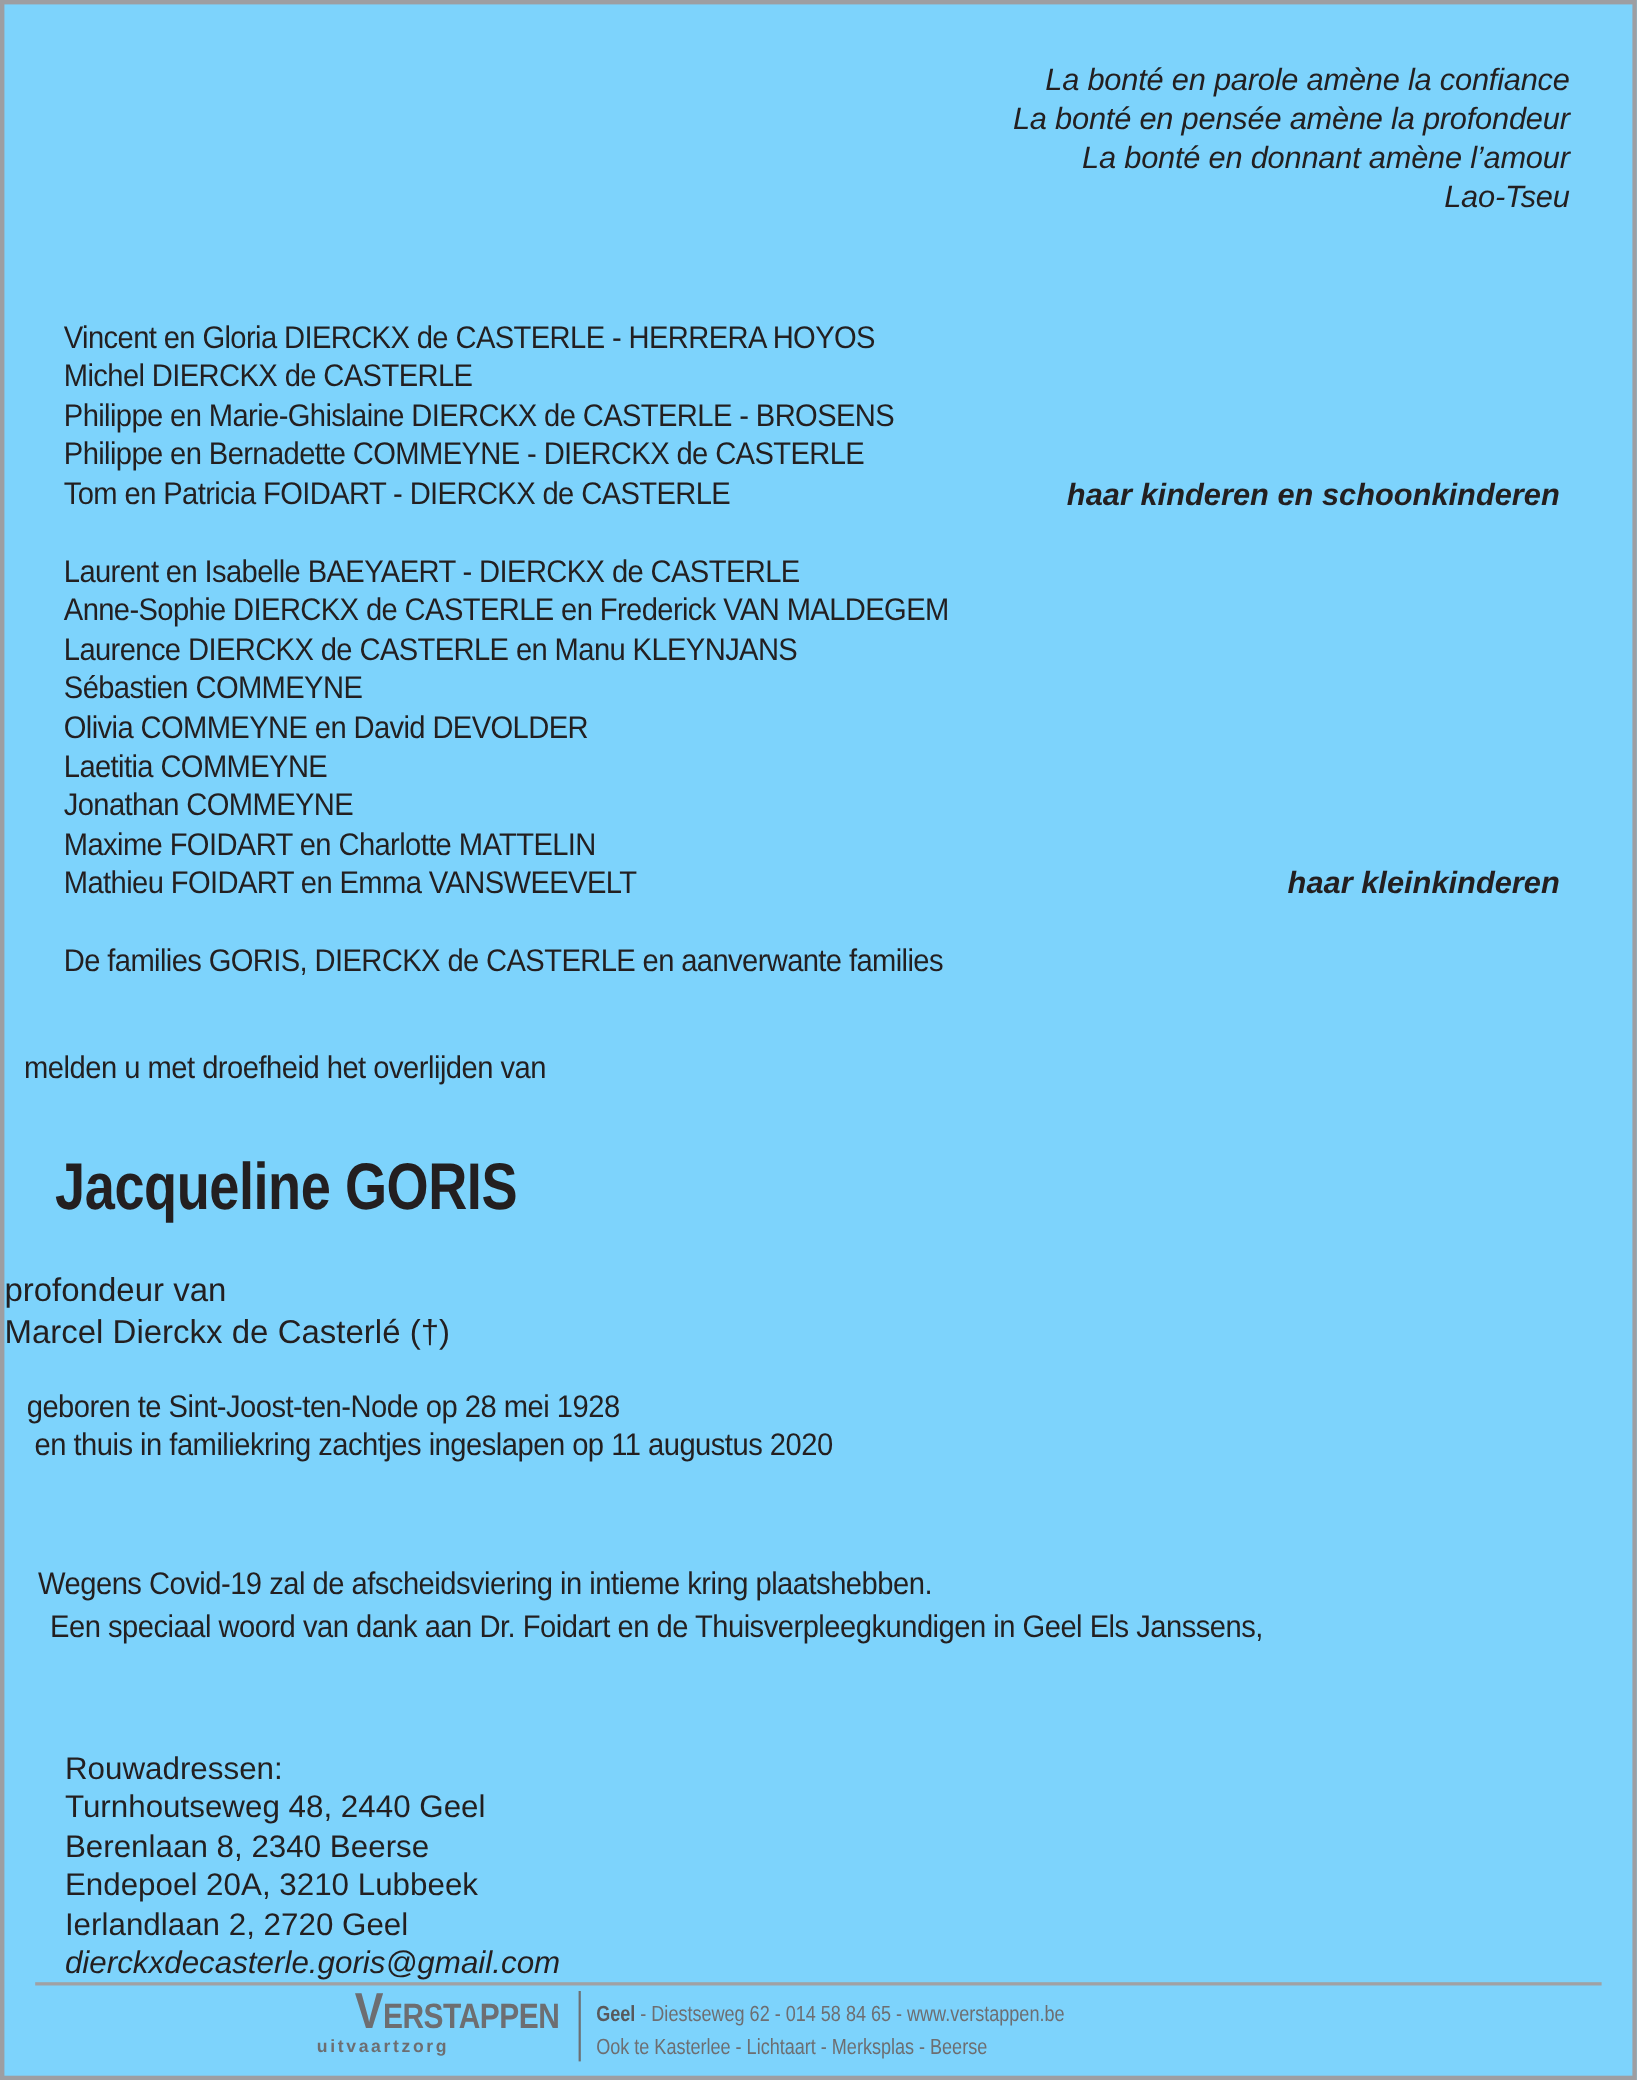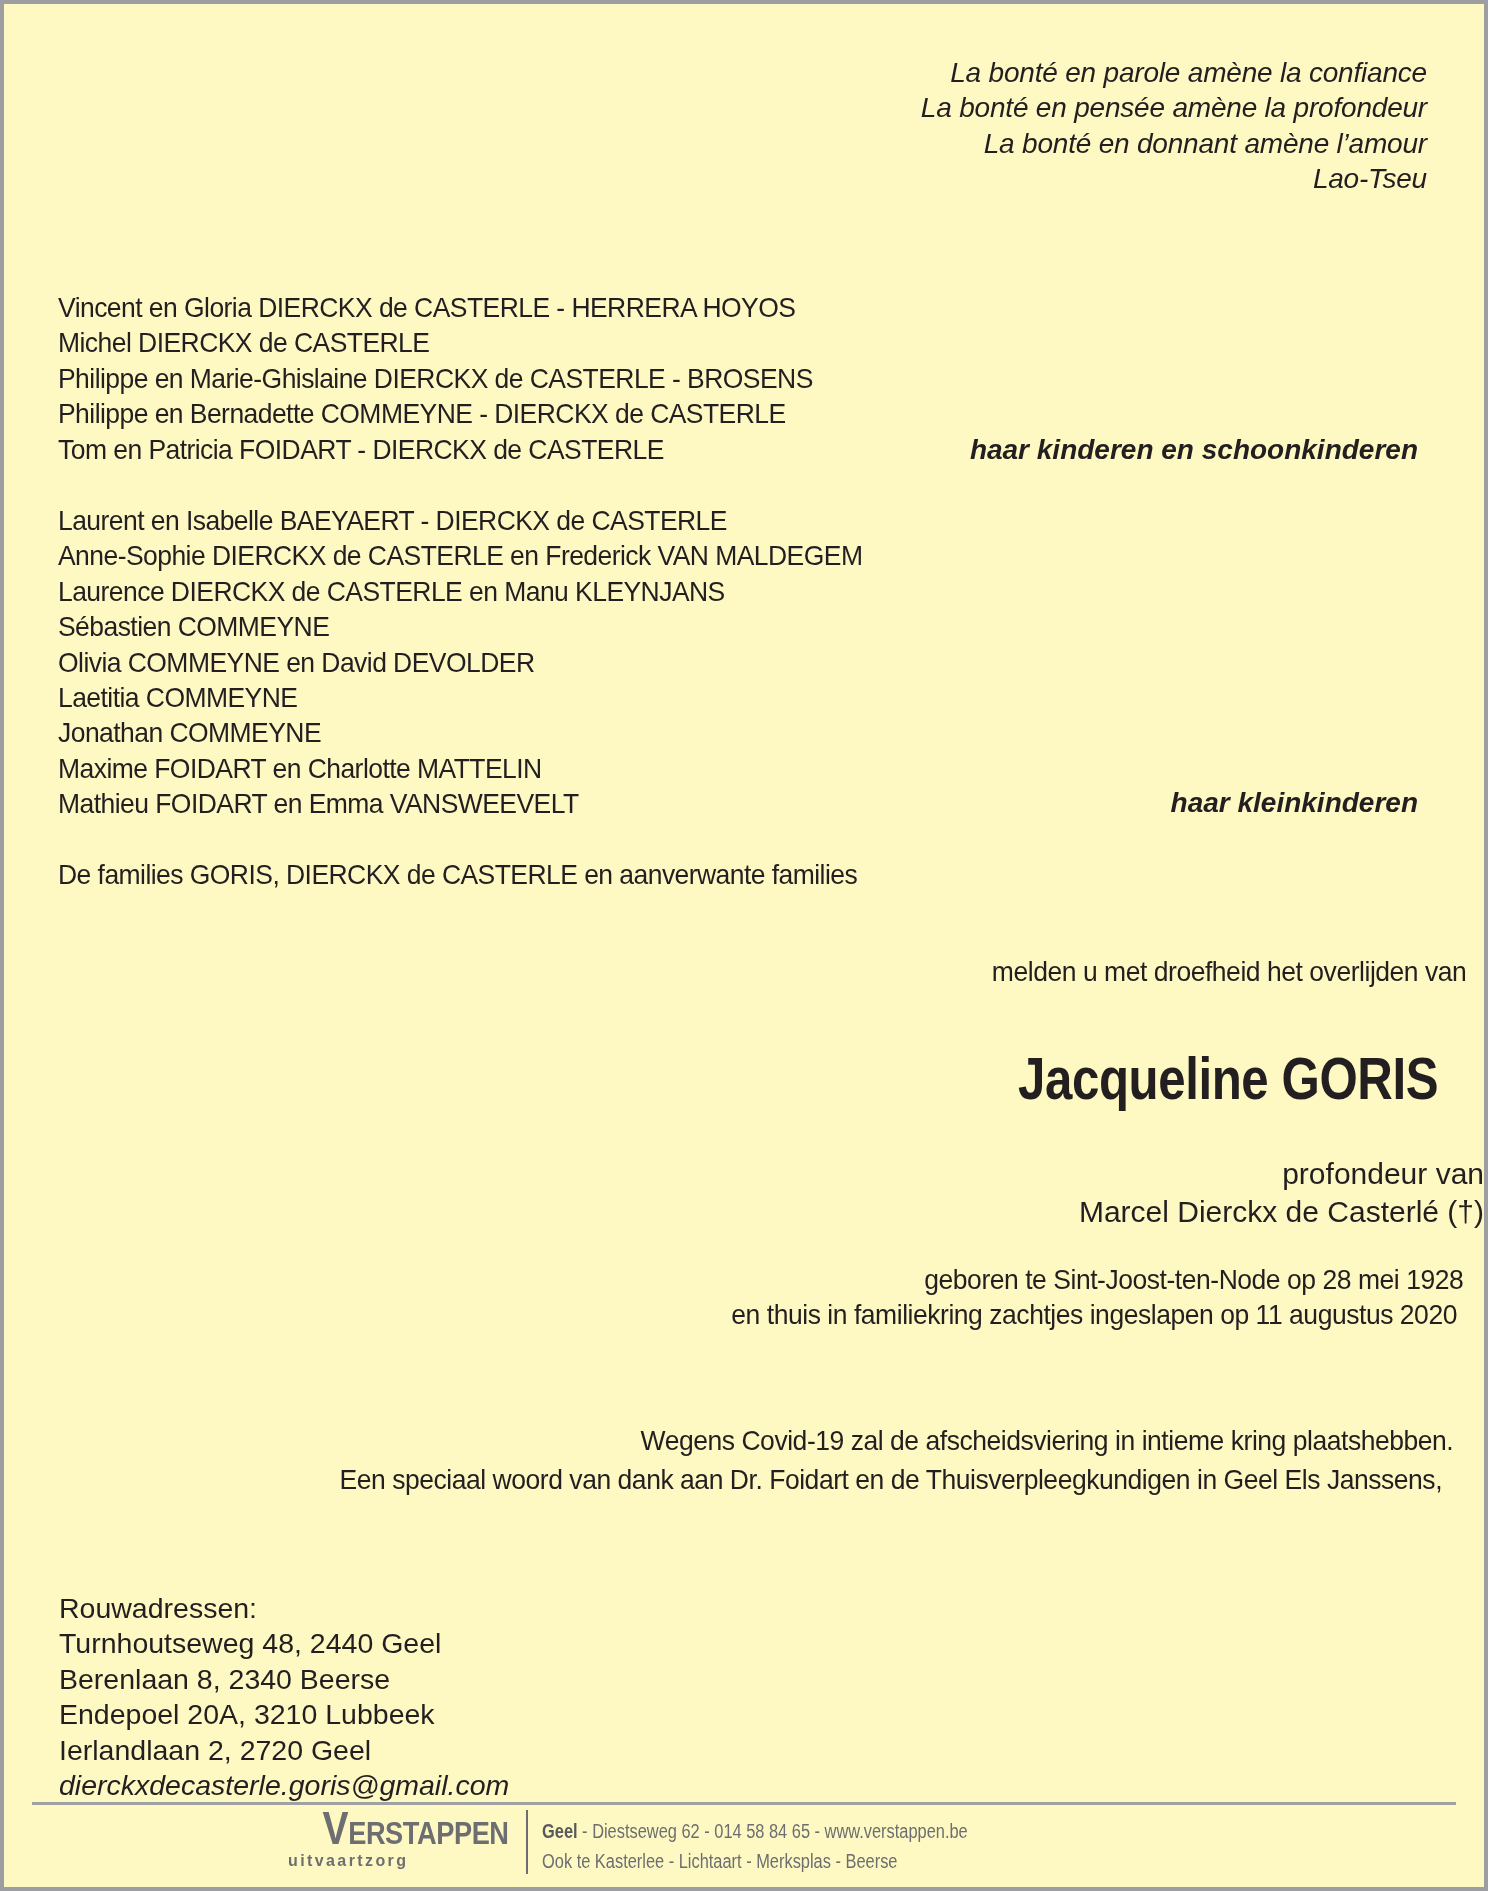--- a/index.html
+++ b/index.html
@@ -3,38 +3,38 @@
   <meta charset="utf-8">
   <style>
     html, body { margin: 0; padding: 0; }
     body {
       width: 1488px; height: 1891px; background: #9d9ea2;
       font-family: "Liberation Sans", sans-serif; color: #231f20;
       position: relative; overflow: hidden;
     }
     .page {
       position: absolute; left: 4px; top: 4px; width: 1480px; height: 1883px;
-      background: #fef9c3;
+      background: #7dd3fc;
     }
     .quote {
       position: absolute; right: 57px; top: 51px; text-align: right;
       font-style: italic; font-size: 28px; line-height: 35.3px; color: #231f20;
       letter-spacing: -0.2px;
     }
     .quote div { white-space: nowrap; }
     .names {
       position: absolute; left: 54px; font-size: 28.5px; line-height: 35.4px;
       letter-spacing: -0.6px; transform: scaleX(0.93); transform-origin: left top;
     }
     .names div { white-space: nowrap; }
     .role {
       position: absolute; right: 66px; font-weight: bold; font-style: italic;
       font-size: 28px; white-space: nowrap;
     }
-    .center { position: absolute; left: 0; width: 1480px; text-align: right; white-space: nowrap; }
+    .center { position: absolute; left: 0; width: 1480px; text-align: left; white-space: nowrap; }
     .cond { display: inline-block; transform: scaleX(0.93); }
     .deceased {
       font-weight: bold; font-size: 60px; letter-spacing: -0.5px;
     }
     .deceased .cond { transform: scaleX(0.82); }
     .sub { font-size: 30px; line-height: 38px; }
     .body-text { font-size: 28.5px; line-height: 35.4px; letter-spacing: -0.5px; }
     .addresses {
       position: absolute; left: 55px; top: 1587px; font-size: 28.5px; line-height: 35.4px;
     }

